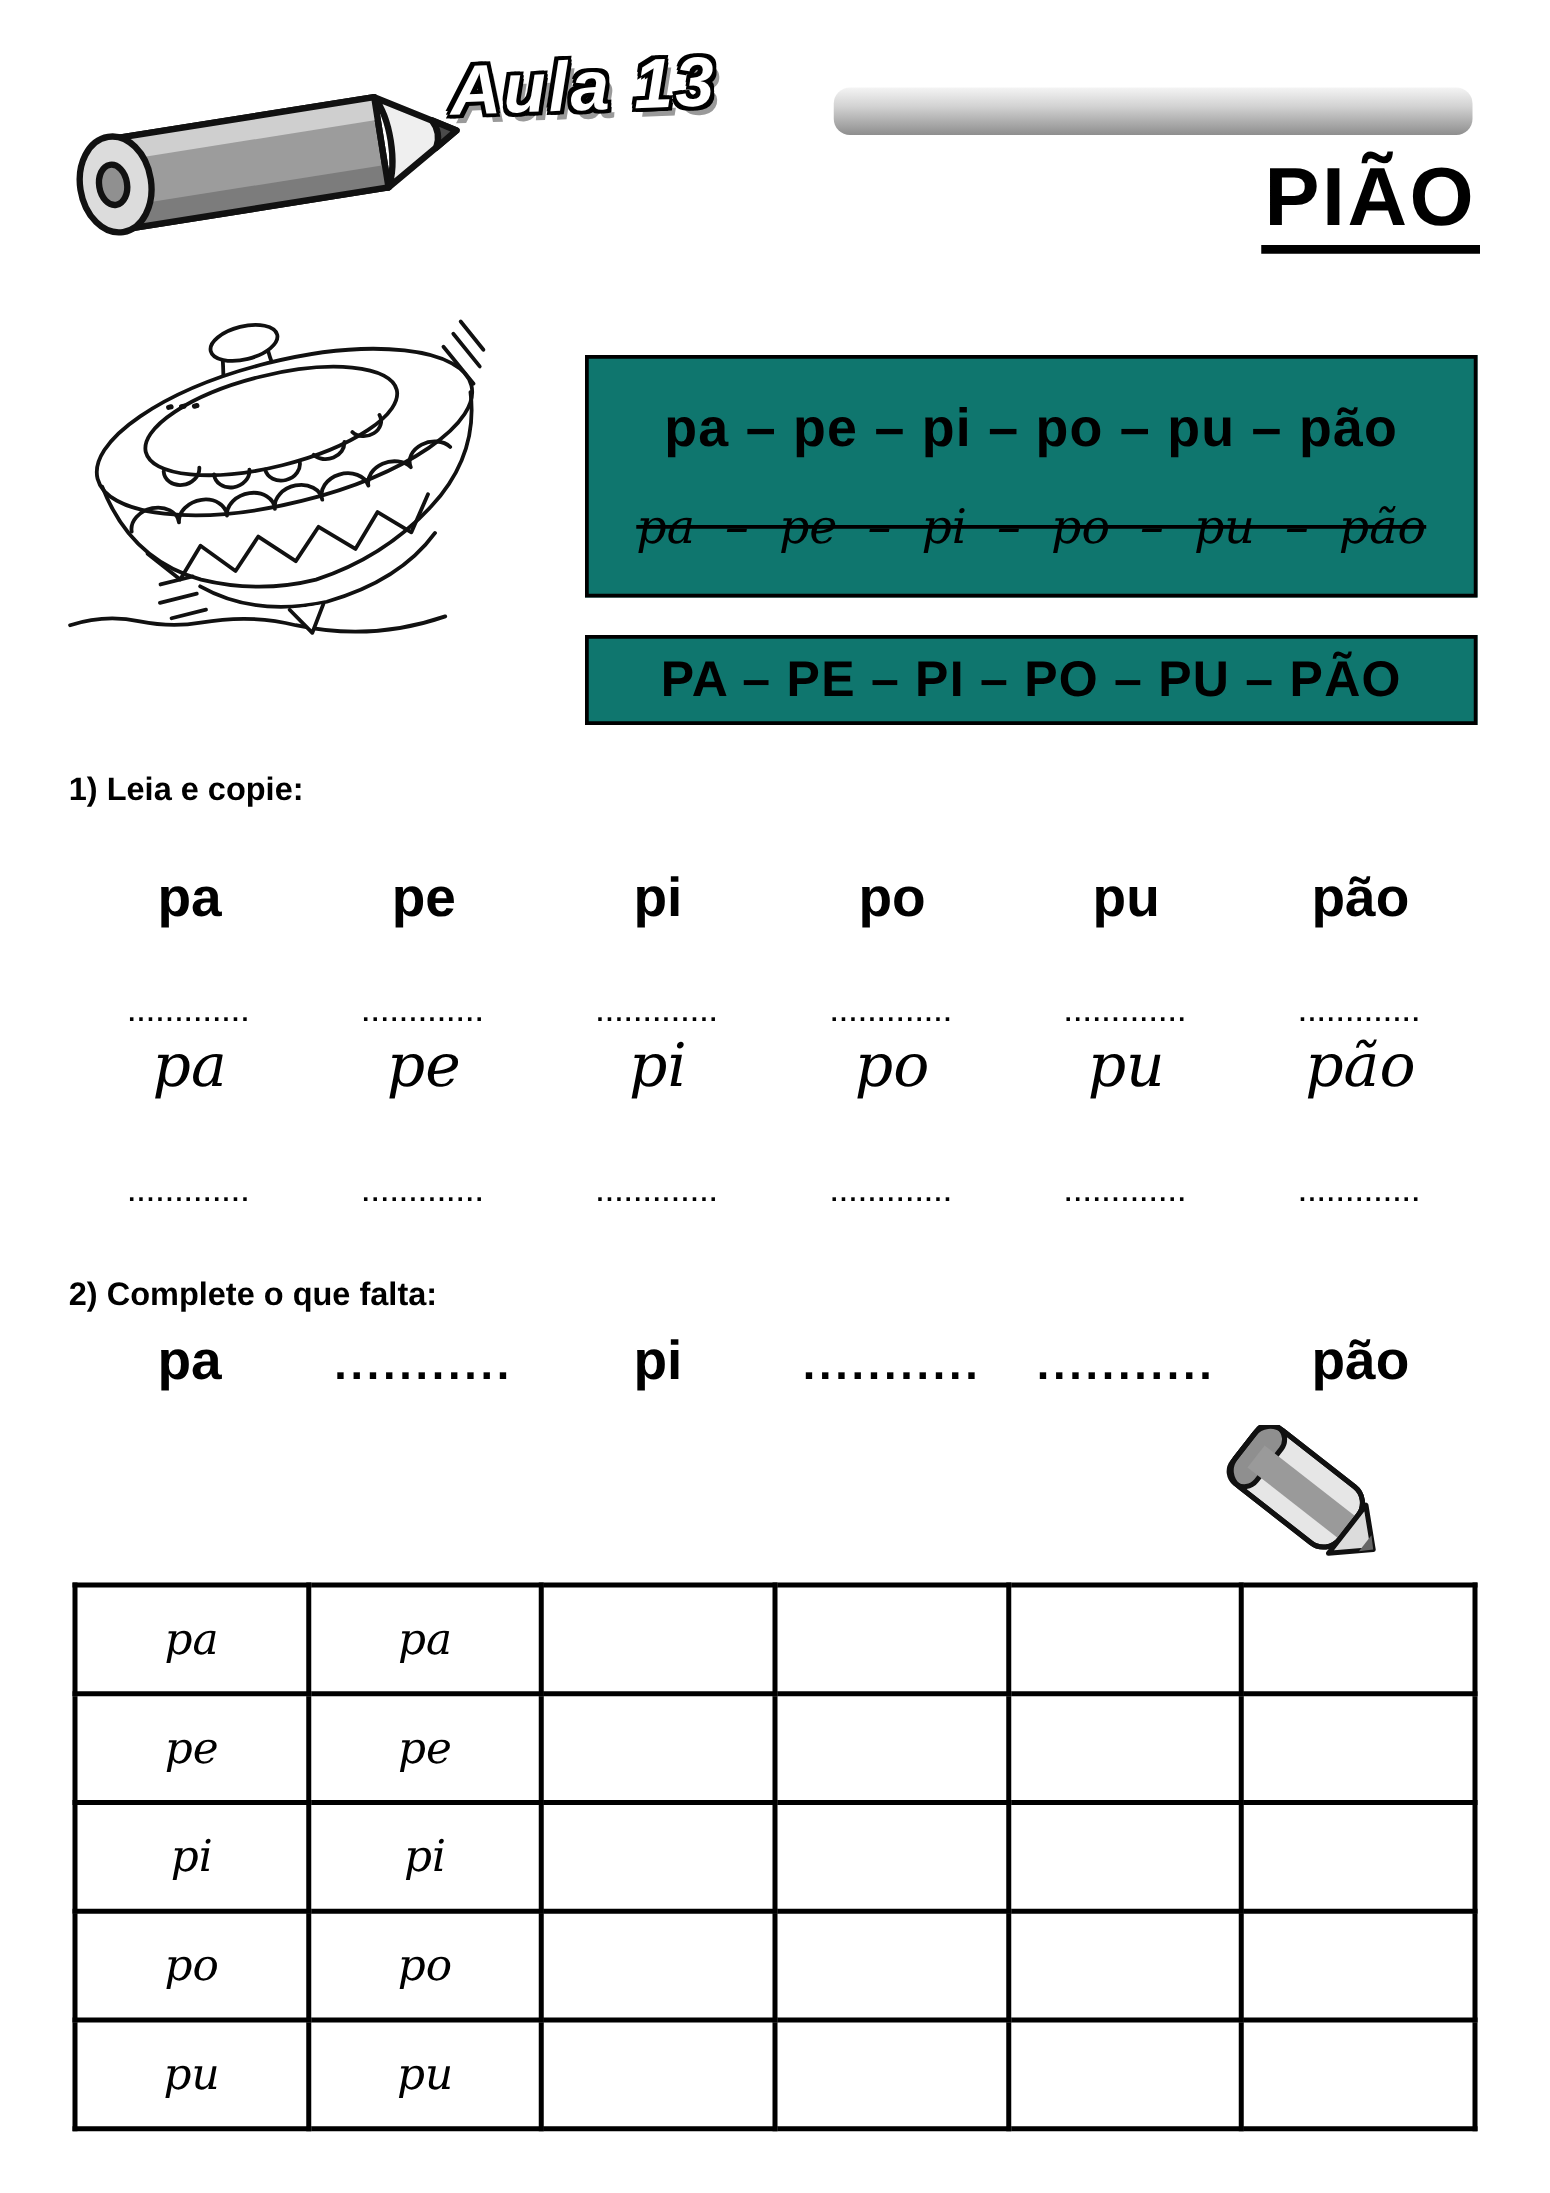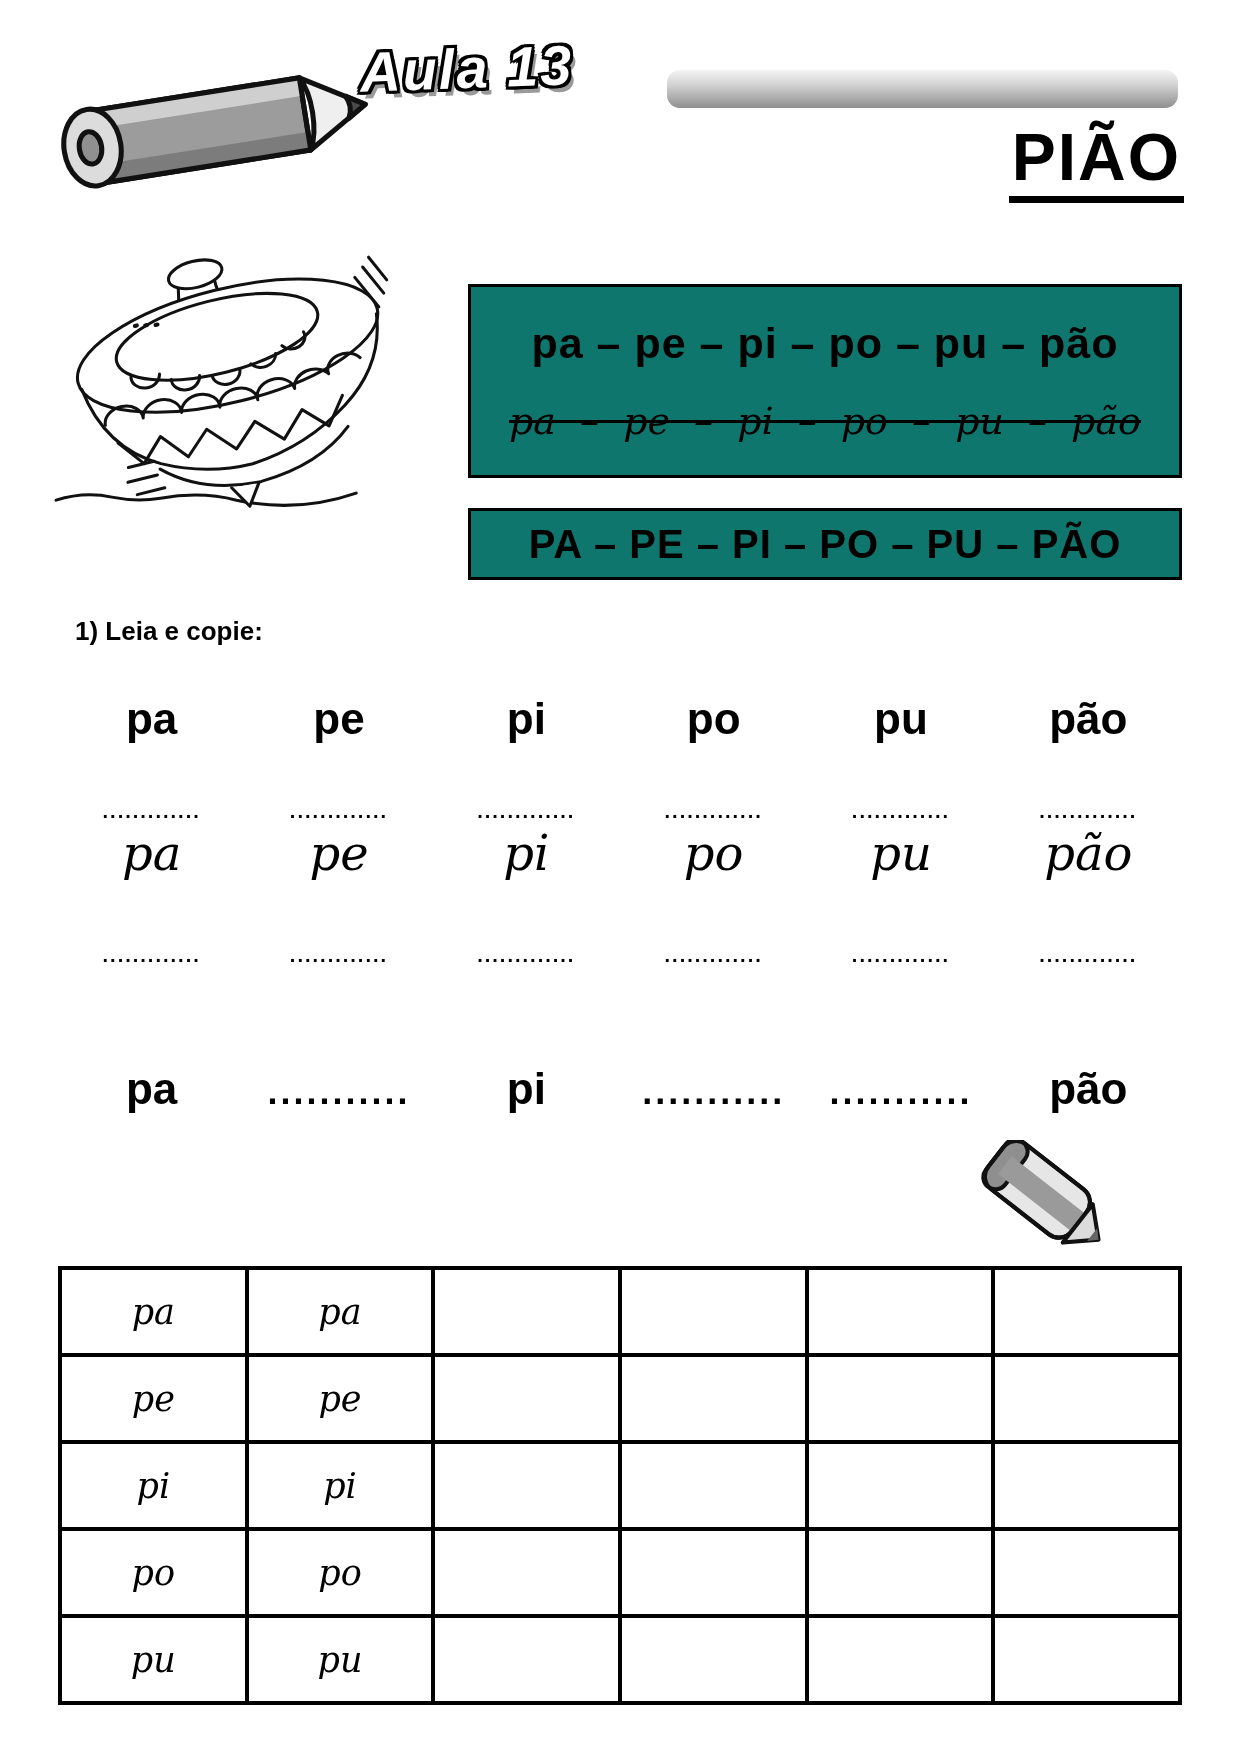--- a/index.html
+++ b/index.html
@@ -44,21 +44,21 @@
     font-family:"DejaVu Serif", serif; font-style:italic;
     font-size:38px; word-spacing:12px; text-decoration:line-through;
   }
   .box-upper {
     position:absolute; left:468px; top:508px; width:714px; height:72px;
     display:flex; align-items:center; justify-content:center;
     font-size:40px; font-weight:bold; letter-spacing:1px;
   }
 
   
-  .heading { position:absolute; left:55px; font-size:26px; font-weight:bold;margin-left:20px; }
+  .heading { position:absolute; left:55px; font-size:26px; font-weight:bold; }
   .h1 { top:616px; }
   .h2 { top:1020px; }
   .h3 { top:1183px; }
 
   
   .row {
     position:absolute; left:58px; width:1124px;
     display:flex; align-items:baseline;
   }
   .row > div { flex:1; text-align:center; line-height:1.15; }
@@ -167,20 +167,21 @@
 
   <div class="row row-dots-b dots-small">
     <div>.............</div>
     <div>.............</div>
     <div>.............</div>
     <div>.............</div>
     <div>.............</div>
     <div>.............</div>
   </div>
 
+  <div class="heading h2">2) Complete o que falta:</div>
 
   <div class="row row-ex2">
     <div class="syl">pa</div>
     <div class="dots">...........</div>
     <div class="syl">pi</div>
     <div class="dots">...........</div>
     <div class="dots">...........</div>
     <div class="syl">pão</div>
   </div>
 

